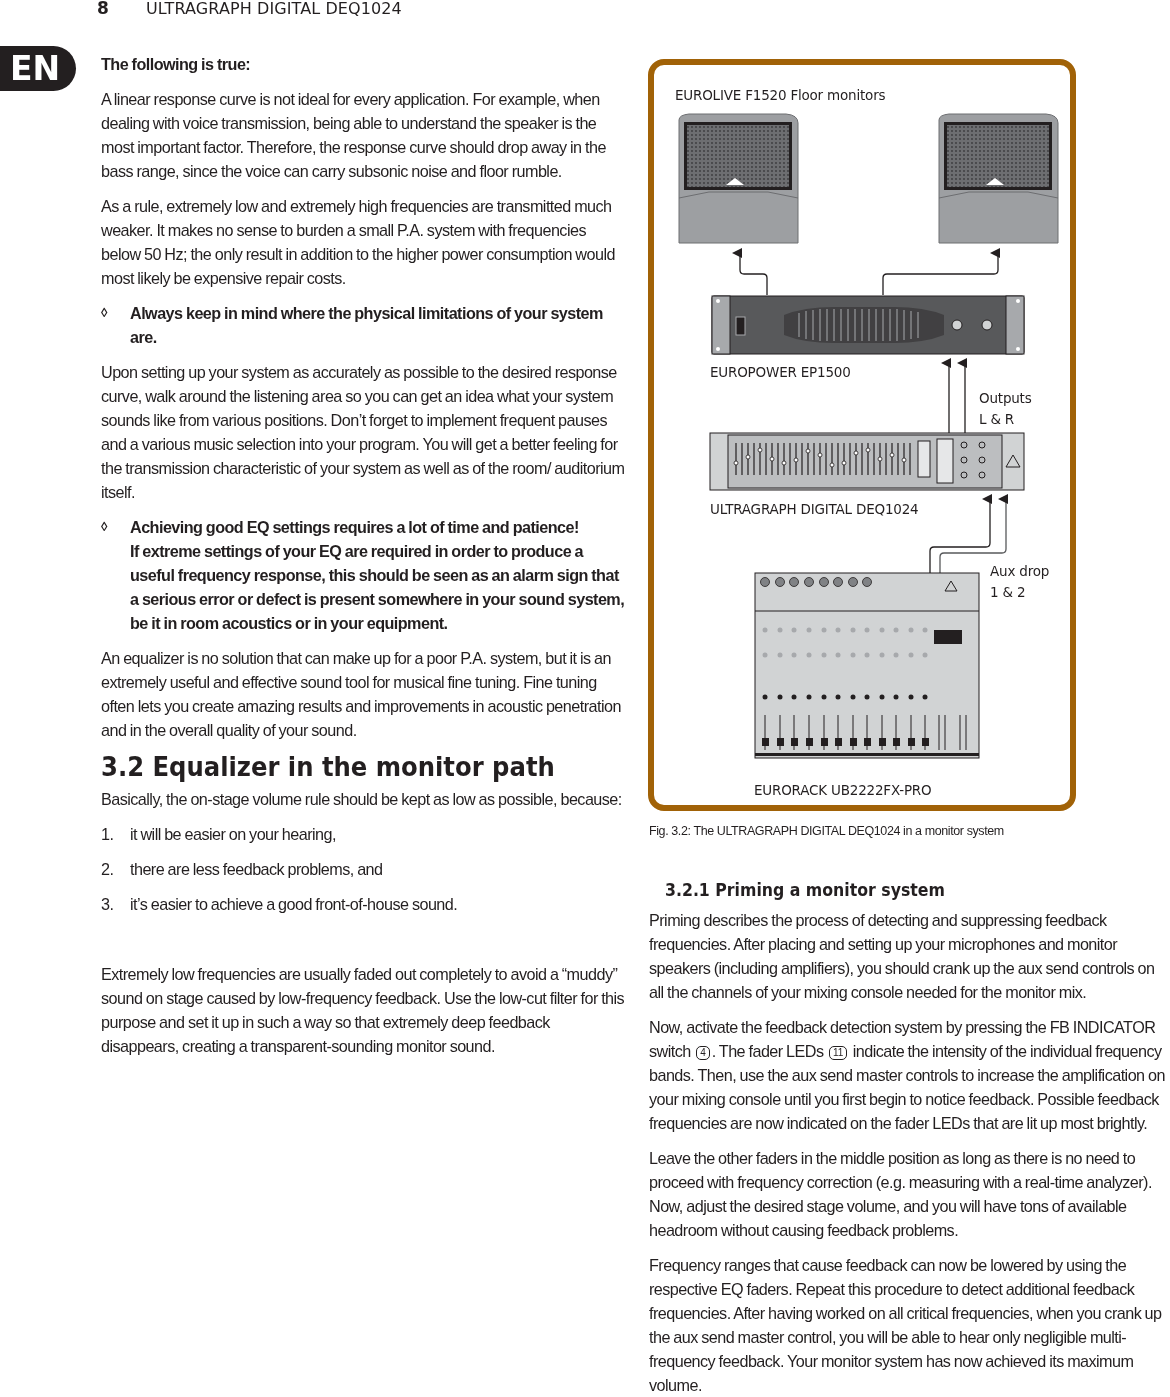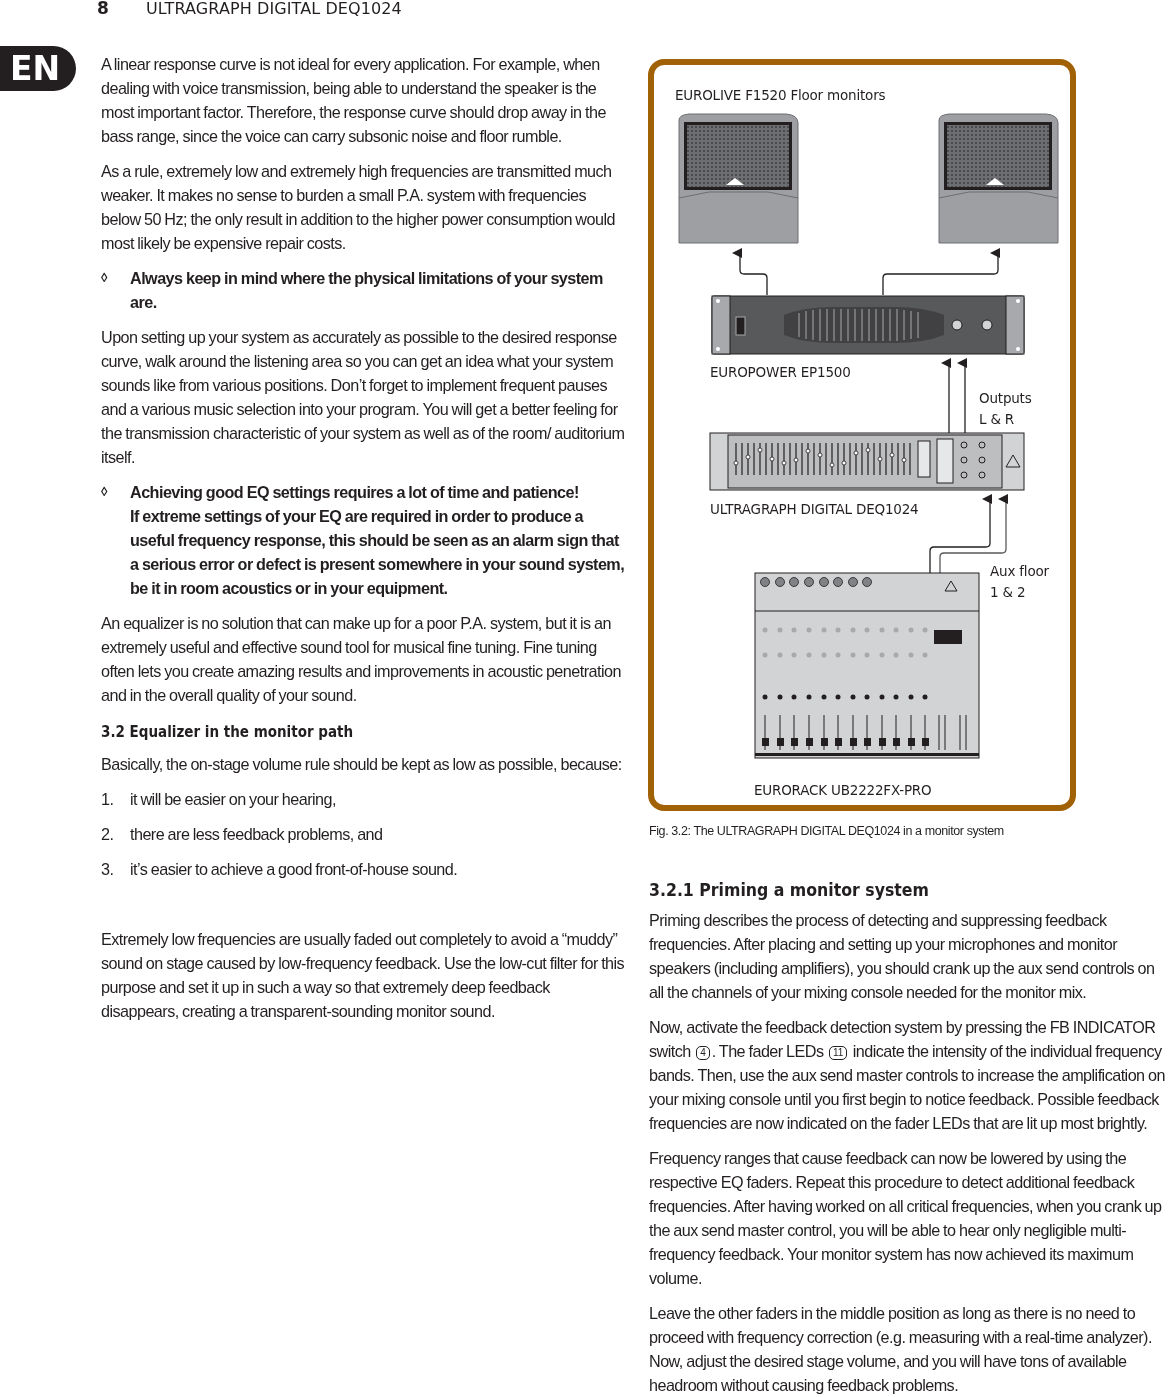--- a/index.html
+++ b/index.html
@@ -12,35 +12,36 @@
             color:#fff; font-weight:bold; font-size:33px; line-height:45px; text-align:center; font-family:"DejaVu Sans", sans-serif; padding-left:4px; box-sizing:border-box; }
   .col { position:absolute; font-size:16.2px; line-height:24px; letter-spacing:-0.55px; word-spacing:-0.5px; }
   .col p { margin:0 0 11px 0; }
   .left { left:101px; top:52px; width:527px; }
   .right { left:649px; width:522px; }
   .bold { font-weight:bold; }
   .bullet { display:flex; margin:0 0 11px 0; font-weight:bold; }
   .bullet .mark { width:29px; flex:none; font-size:13px; }
   .numitem { display:flex; margin:0 0 11px 0; }
   .numitem .n { width:29px; flex:none; }
-  h2 { margin:4px 0 6px 0; font-size:15px; line-height:28px; font-family:"DejaVu Sans", sans-serif; font-weight:bold; letter-spacing:0; word-spacing:0; }
-  h3 { margin:0 0 6px 0; font-size:17.5px; line-height:24px; font-family:"DejaVu Sans", sans-serif; font-weight:bold; letter-spacing:0; word-spacing:0; }
+  h2 { margin:4px 0 6px 0; font-size:27px; line-height:28px; font-family:"DejaVu Sans", sans-serif; font-weight:bold; letter-spacing:0; word-spacing:0; }
+  h3 { margin:0 0 6px 16px; font-size:17.5px; line-height:24px; font-family:"DejaVu Sans", sans-serif; font-weight:bold; letter-spacing:0; word-spacing:0; }
   .boxed { display:inline-block; border:1px solid #231f20; border-radius:5px; font-size:10px; line-height:12px; padding:0 3px; margin:0 2px; vertical-align:1px; letter-spacing:0; }
   .figure { position:absolute; left:648px; top:59px; width:428px; height:752px; border:6px solid #a16207; border-radius:16px; box-sizing:border-box; }
   .fig-label { position:absolute; font-size:13.5px; font-family:"DejaVu Sans", sans-serif; letter-spacing:-0.2px; color:#231f20; }
   .caption { position:absolute; left:649px; top:824px; font-size:12.5px; letter-spacing:-0.4px;text-align:center; }
 </style>
 </head>
 <body>
 
 <div class="hdr-num">8</div>
 <div class="hdr-title">ULTRAGRAPH DIGITAL DEQ1024</div>
 <div class="en-tab">EN</div>
 
 <div class="col left narrow">
+  <p class="bold">The following is true:</p>
   <p>A linear response curve is not ideal for every application. For example, when dealing with voice transmission, being able to understand the speaker is the most important factor. Therefore, the response curve should drop away in the bass range, since the voice can carry subsonic noise and floor rumble.</p>
   <p>As a rule, extremely low and extremely high frequencies are transmitted much weaker. It makes no sense to burden a small P.A. system with frequencies below 50 Hz; the only result in addition to the higher power consumption would most likely be expensive repair costs.</p>
   <div class="bullet">
     <span class="mark">◊</span>
     <span>Always keep in mind where the physical limitations of your system are.</span>
   </div>
   <p>Upon setting up your system as accurately as possible to the desired response curve, walk around the listening area so you can get an idea what your system sounds like from various positions. Don’t forget to implement frequent pauses and a various music selection into your program. You will get a better feeling for the transmission characteristic of your system as well as of the room/ auditorium itself.</p>
   <div class="bullet">
     <span class="mark">◊</span>
     <span>
@@ -291,27 +292,27 @@
           <circle cx="271" cy="590" r="2.5"></circle>
       </g>
       <path d="M291,526 L297,516 L303,526 Z" fill="none" stroke="#231f20"></path>
     </g>
   </svg>
   <div class="fig-label" style="left:21px;top:22px">EUROLIVE F1520 Floor monitors</div>
   <div class="fig-label" style="left:56px;top:299px">EUROPOWER EP1500</div>
   <div class="fig-label" style="left:325px;top:325px">Outputs</div>
   <div class="fig-label" style="left:325px;top:346px">L &amp; R</div>
   <div class="fig-label" style="left:56px;top:436px">ULTRAGRAPH DIGITAL DEQ1024</div>
-  <div class="fig-label" style="left:336px;top:498px">Aux floor</div>
+  <div class="fig-label" style="left:336px;top:498px">Aux drop</div>
   <div class="fig-label" style="left:336px;top:519px">1 &amp; 2</div>
   <div class="fig-label" style="left:100px;top:717px">EURORACK UB2222FX-PRO</div>
 </div>
 <div class="caption narrow">Fig. 3.2: The ULTRAGRAPH DIGITAL DEQ1024  in a monitor system</div>
 
 <div class="col right narrow" style="top:878px">
   <h3>3.2.1  Priming a monitor system</h3>
   <p>Priming describes the process of detecting and suppressing feedback frequencies. After placing and setting up your microphones and monitor speakers (including amplifiers), you should crank up the aux send controls on all the channels of your mixing console needed for the monitor mix.</p>
   <p>
     <span>Now, activate the feedback detection system by pressing the FB INDICATOR switch </span><span class="boxed">4</span><span>. The fader LEDs </span><span class="boxed">11</span><span> indicate the intensity of the individual frequency bands. Then, use the aux send master controls to increase the amplification on your mixing console until you first begin to notice feedback. Possible feedback frequencies are now indicated on the fader LEDs that are lit up most brightly.</span>
   </p>
+  <p>Leave the other faders in the middle position as long as there is no need to proceed with frequency correction (e.g. measuring with a real-time analyzer). Now, adjust the desired stage volume, and you will have tons of available headroom without causing feedback problems.</p>
   <p>Frequency ranges that cause feedback can now be lowered by using the respective EQ faders. Repeat this procedure to detect additional feedback frequencies. After having worked on all critical frequencies, when you crank up the aux send master control, you will be able to hear only negligible multi-frequency feedback. Your monitor system has now achieved its maximum volume.</p>
-  <p>Leave the other faders in the middle position as long as there is no need to proceed with frequency correction (e.g. measuring with a real-time analyzer). Now, adjust the desired stage volume, and you will have tons of available headroom without causing feedback problems.</p>
 </div>
 
 </body></html>

